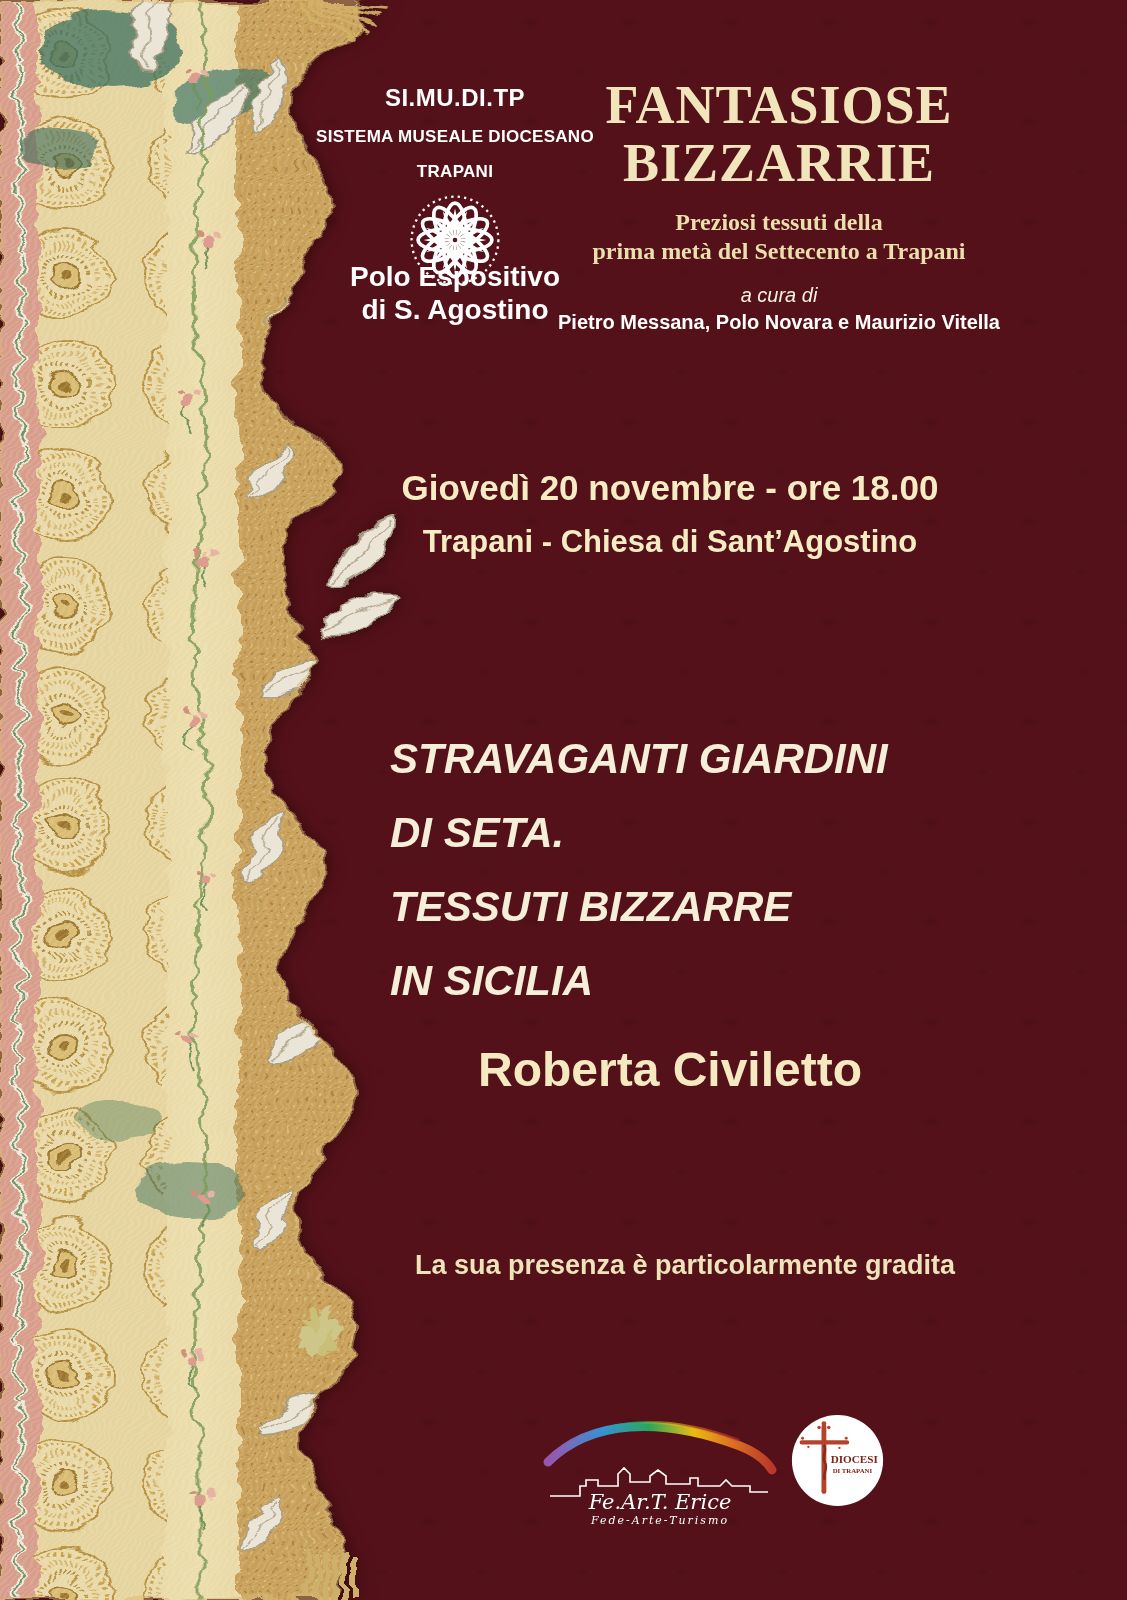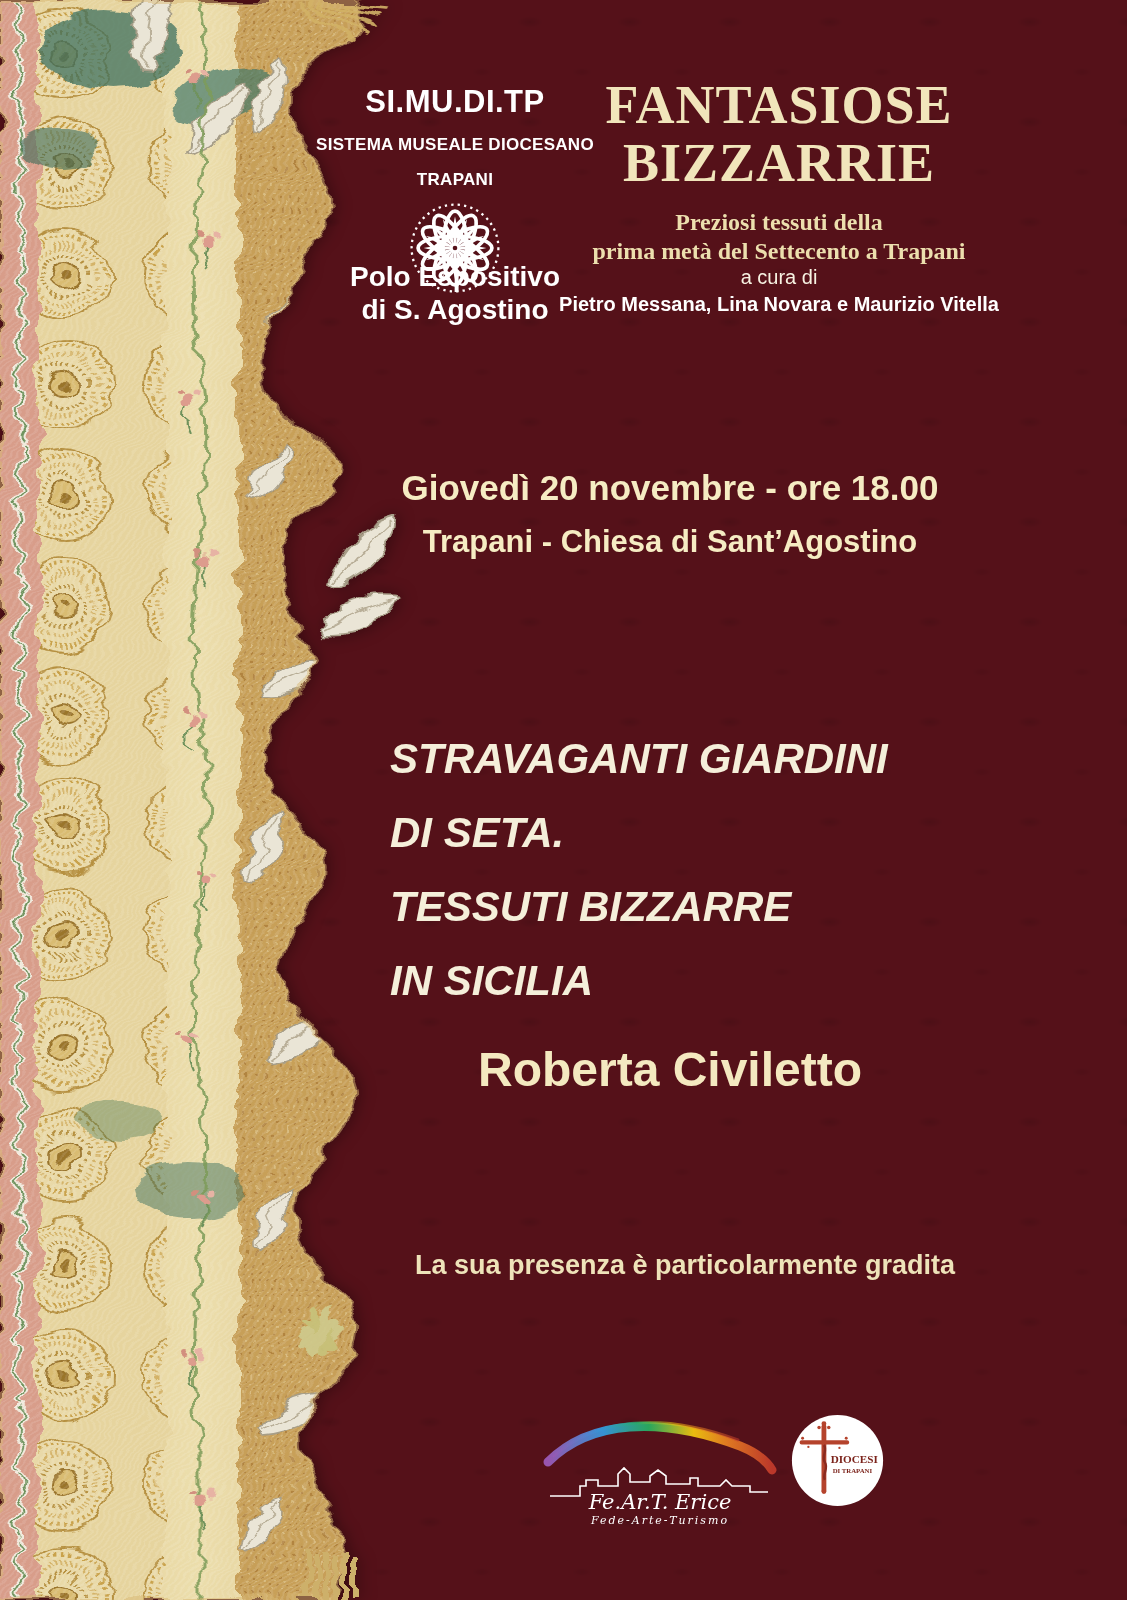--- a/index.html
+++ b/index.html
@@ -11,32 +11,32 @@
       radial-gradient(ellipse 16px 7px at 82px 72px, rgba(0,0,0,.07), transparent 65%);
     background-size:100px 100px;
     font-family:"Liberation Sans", sans-serif;
   }
   .abs{position:absolute;}
   
   .fabric{position:absolute;left:0;top:0;overflow:visible;
     filter:drop-shadow(3px 0 8px rgba(0,0,0,.35));}
   
   .org{left:315px;top:84px;width:280px;text-align:center;color:#ffffff;}
-  .org-acronym{font-size:31px;font-weight:bold;letter-spacing:.5px;}
+  .org-acronym{font-size:24px;font-weight:bold;letter-spacing:.5px;}
   .org-line{font-size:17px;font-weight:bold;letter-spacing:.3px;margin-top:15px;}
   .org-logo{margin-top:10px;}
   .venue{left:315px;top:260px;width:280px;text-align:center;color:#ffffff;
     font-size:28px;font-weight:bold;line-height:1.18;}
   
   .exh{right:88px;top:76px;width:520px;text-align:center;}
   .exh-title{font-family:"Liberation Serif", serif;font-weight:bold;
     font-size:54px;line-height:58px;color:#f1e5bb;letter-spacing:1px;}
   .exh-sub{margin-top:16px;font-family:"Liberation Serif", serif;font-weight:bold;
     font-size:24px;line-height:29px;color:#ecdfae;}
-  .exh-cur-label{font-size:20px;color:#f7f2e2;}
+  .exh-cur-label{margin-top:18px;font-style:italic;font-size:20px;color:#f7f2e2;}
   .exh-curators{margin-top:4px;font-size:20px;font-weight:bold;color:#ffffff;}
   
   .event{left:350px;top:468px;width:640px;text-align:center;color:#f6ecc3;}
   .event-dt{font-size:35px;font-weight:bold;}
   .event-loc{font-size:31px;font-weight:bold;margin-top:16px;}
   
   .lecture{left:390px;top:722px;width:660px;
     font-style:italic;font-weight:bold;font-size:42px;line-height:74px;color:#f5efda;}
   .speaker{left:350px;top:1042px;width:640px;text-align:center;
     font-size:48px;font-weight:bold;color:#f4e9c0;}
@@ -237,21 +237,21 @@
   <div class="abs exh">
     <div class="exh-title">
       <div>FANTASIOSE</div>
       <div>BIZZARRIE</div>
     </div>
     <div class="exh-sub">
       <div>Preziosi tessuti della</div>
       <div>prima metà del Settecento a Trapani</div>
     </div>
     <div class="exh-cur-label">a cura di</div>
-    <div class="exh-curators">Pietro Messana, Lina Novara e Maurizio Vitella</div>
+    <div class="exh-curators">Pietro Messana, Polo Novara e Maurizio Vitella</div>
   </div>
 
   <div class="abs event">
     <div class="event-dt">Giovedì 20 novembre - ore 18.00</div>
     <div class="event-loc">Trapani - Chiesa di Sant’Agostino</div>
   </div>
 
   <div class="abs lecture">
     <div>STRAVAGANTI GIARDINI</div>
     <div>DI SETA.</div>

